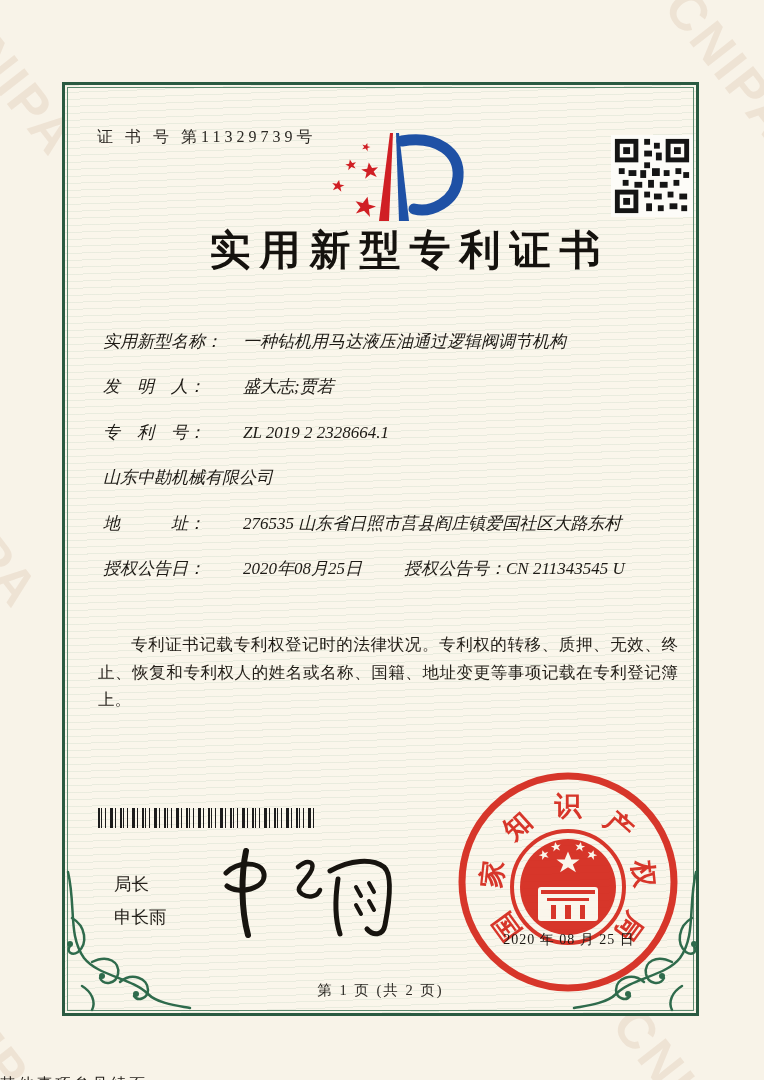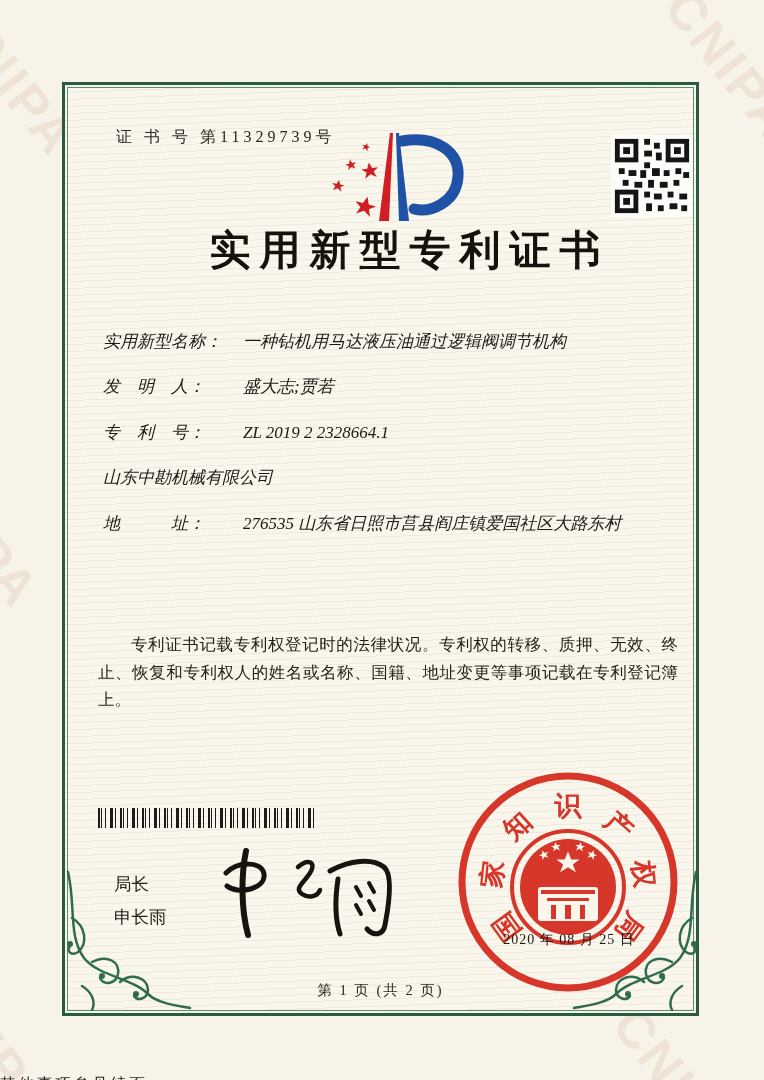--- a/index.html
+++ b/index.html
@@ -8,21 +8,21 @@
   
   .wm{position:absolute;font-family:"Liberation Sans","DejaVu Sans",sans-serif;
       font-weight:bold;font-size:52px;letter-spacing:3px;color:#d9bfa8;opacity:.30;
       transform:rotate(52deg);transform-origin:left top;white-space:nowrap;pointer-events:none;}
   
   .frame{position:absolute;left:62px;top:82px;width:631px;height:928px;
          border:3px solid #2a5a41;background:
          repeating-linear-gradient(178deg, rgba(120,165,135,.13) 0 1px, rgba(0,0,0,0) 1px 7px),
          #faf6eb;}
   .frame-inner{position:absolute;inset:2px;border:1px solid #5d8a70;pointer-events:none;}
-  .cert-no{position:absolute;left:51px;top:42px;font-size:16px;letter-spacing:4px;color:#2c2924;}
+  .cert-no{position:absolute;left:32px;top:42px;font-size:16px;letter-spacing:4px;color:#2c2924;}
   .logo{position:absolute;left:255px;top:40px;}
   .qr{position:absolute;left:546px;top:50px;width:82px;height:82px;background:#fdfcf8;}
   .title{position:absolute;left:0;top:138px;width:100%;text-align:center;font-size:41px;
          font-weight:bold;letter-spacing:9px;color:#15120e;padding-left:29px;}
   .fields{position:absolute;left:38px;top:234px;width:575px;font-size:17px;}
   .frow{display:flex;height:45.5px;align-items:center;line-height:24px;font-style:italic;}
   .flabel{width:140px;flex:0 0 140px;white-space:pre;}
   .fvalue{flex:1;}
   .grant-pair2{margin-left:42px;white-space:nowrap;}
   .paras{position:absolute;left:33px;top:546px;width:580px;font-size:16.5px;line-height:27.5px;
@@ -138,20 +138,27 @@
         <span class="flabel">专　利　号：</span>
         <span class="fvalue">ZL 2019 2 2328664.1</span>
       </div>
       <div class="frow">
         <span class="fvalue">山东中勘机械有限公司</span>
       </div>
       <div class="frow">
         <span class="flabel">地　　　址：</span>
         <span class="fvalue">276535 山东省日照市莒县阎庄镇爱国社区大路东村</span>
       </div>
+      <div class="frow">
+        <span class="flabel">授权公告日：</span>
+        <span>2020年08月25日</span>
+        <span class="grant-pair2">
+          <span>授权公告号：</span><span>CN 211343545 U</span>
+        </span>
+      </div>
     </div>
 
     <div class="paras">
       <p>专利证书记载专利权登记时的法律状况。专利权的转移、质押、无效、终止、恢复和专利权人的姓名或名称、国籍、地址变更等事项记载在专利登记簿上。</p>
     </div>
 
     <div class="barcode"></div>
 
     <div class="officer">
       <div>局长</div>

